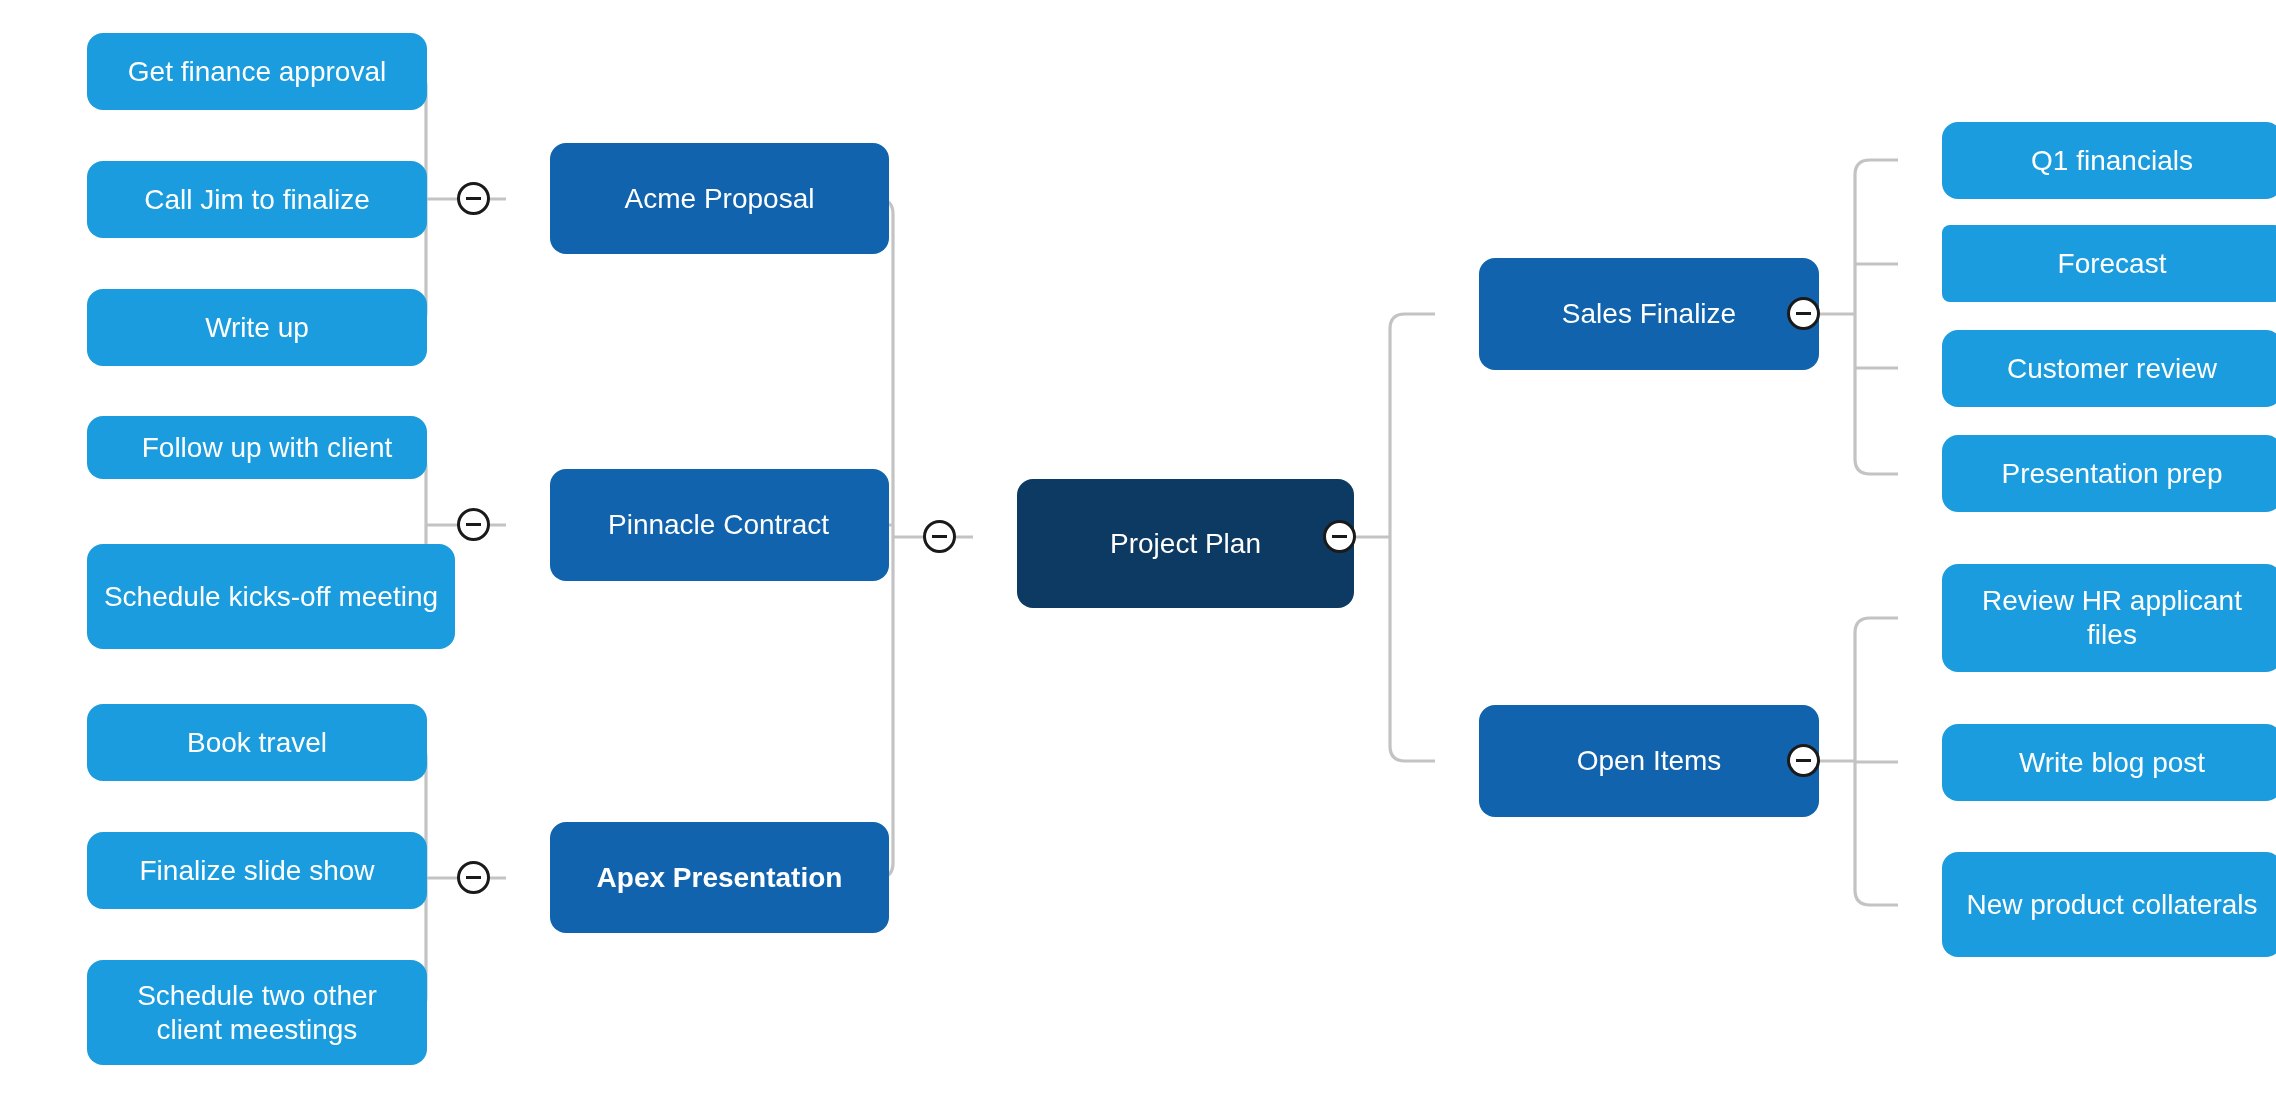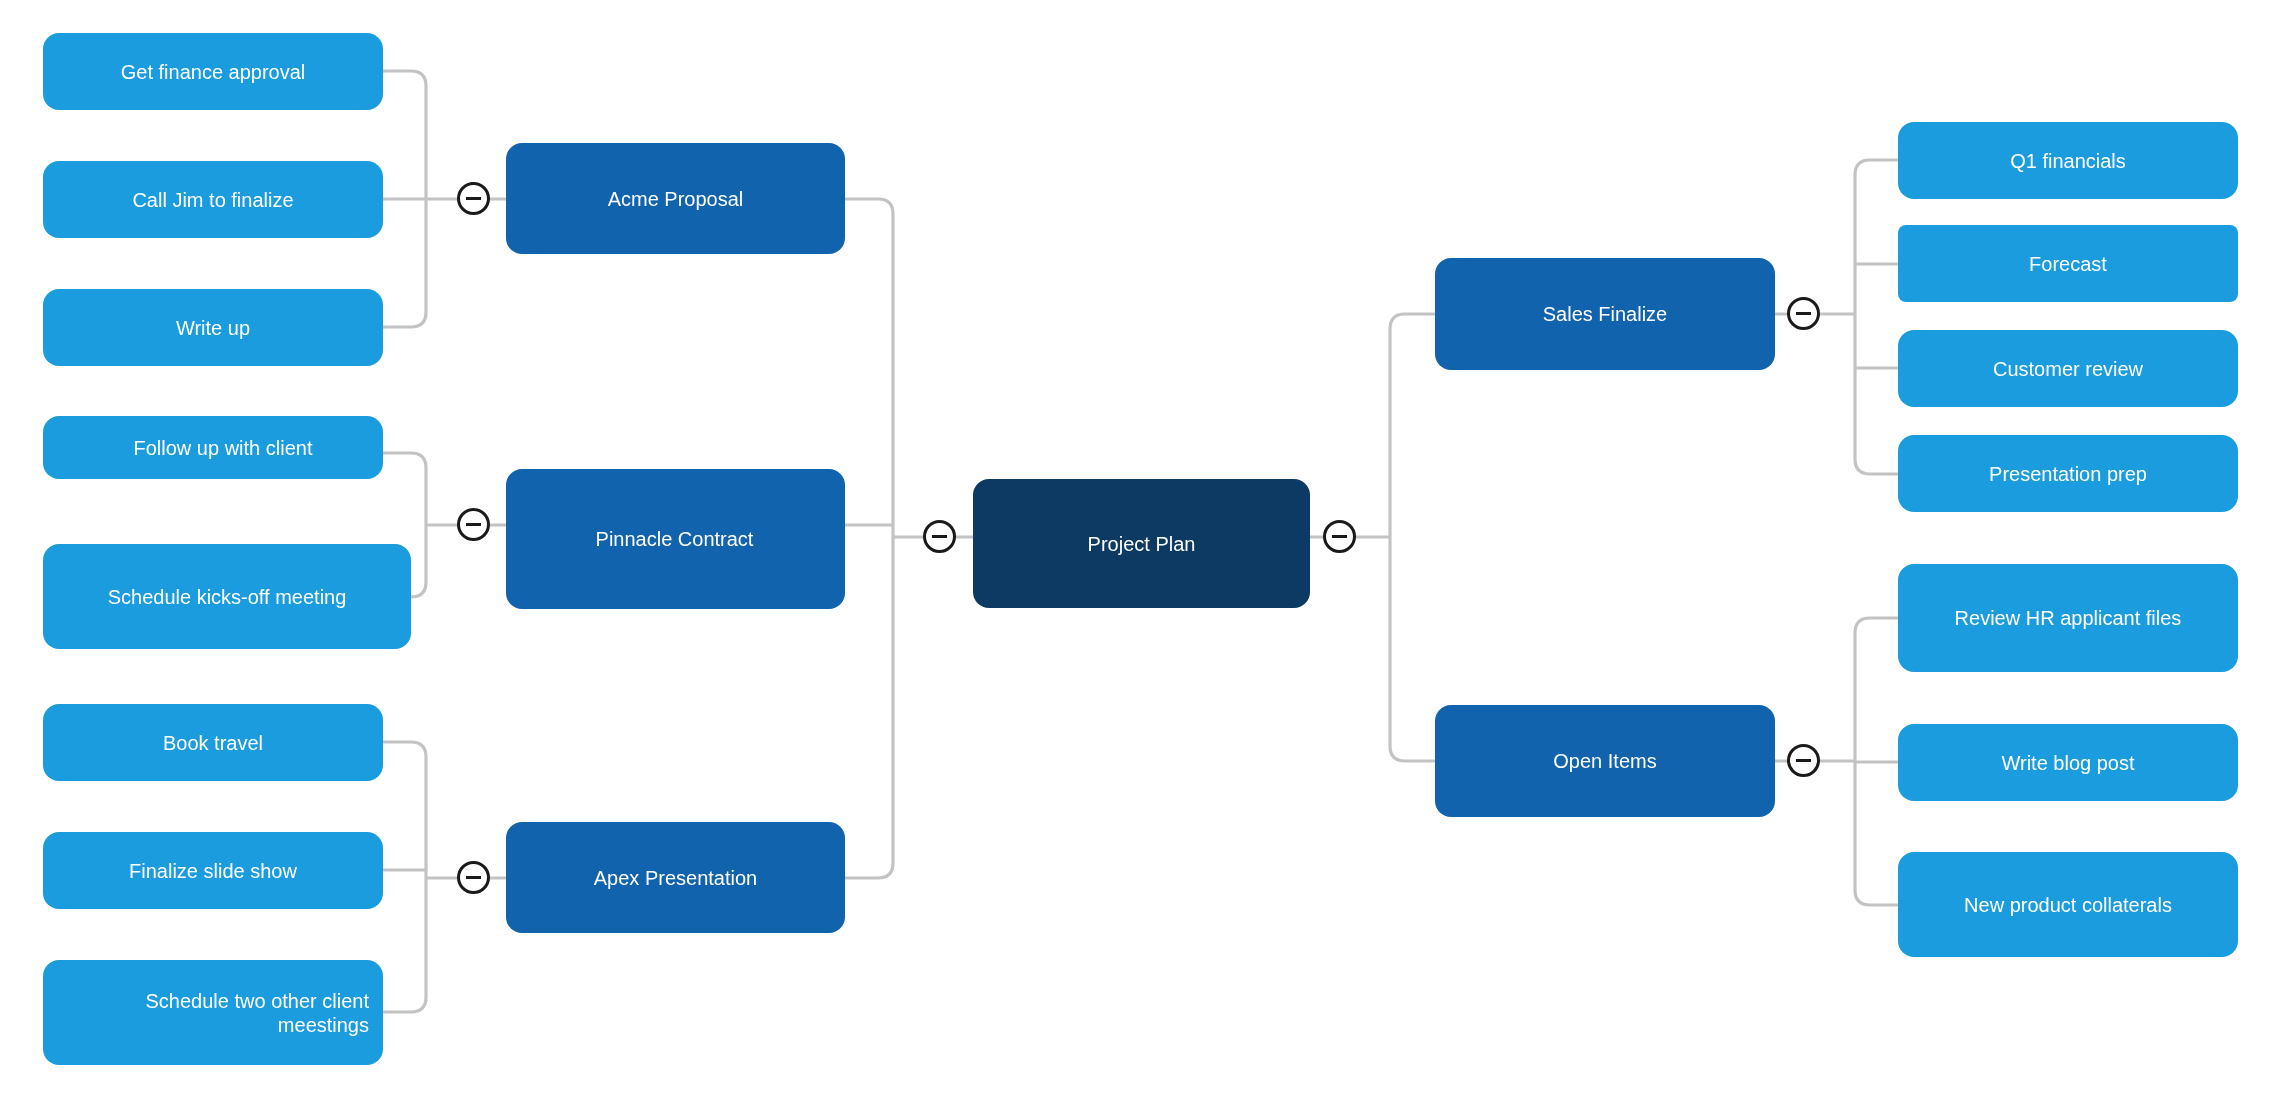--- a/index.html
+++ b/index.html
@@ -19,28 +19,29 @@
   #connector-layer path {
     stroke: var(--connector, #C3C3C3);
     stroke-width: 3.2;
     fill: none;
   }
   .node {
     position: absolute;
     box-sizing: border-box;
     border-radius: 16px;
     color: var(--text, #ffffff);
-    font-size: 20px;
+    font-size: 28px;
     line-height: 1.2;
     display: flex;
     align-items: center;
     justify-content: center;
-    text-align: right;
+    text-align: center;
     padding: 4px 14px;
     cursor: default;
+    margin-left: 44px;
   }
   .leaf   { background: var(--leaf, #1A9CDE); }
   .branch { background: var(--branch, #1063AC); }
   .root   { background: var(--root, #0D3A63); }
   .toggle {
     position: absolute;
     width: 27px;
     height: 27px;
     background: #ffffff;
     border: 3.5px solid var(--toggle, #1A1A1A);
@@ -93,22 +94,22 @@
   <div class="node leaf" style="left:43px; top:33px;  width:340px; height:77px;">Get finance approval</div>
   <div class="node leaf" style="left:43px; top:161px; width:340px; height:77px;">Call Jim to finalize</div>
   <div class="node leaf" style="left:43px; top:289px; width:340px; height:77px;">Write up</div>
   <div class="node leaf" style="left:43px; top:416px; width:340px; height:63px;padding-left:34px;">Follow up with client</div>
   <div class="node leaf" style="left:43px; top:544px; width:368px; height:105px;">Schedule kicks-off meeting</div>
   <div class="node leaf" style="left:43px; top:704px; width:340px; height:77px;">Book travel</div>
   <div class="node leaf" style="left:43px; top:832px; width:340px; height:77px;">Finalize slide show</div>
   <div class="node leaf" style="left:43px; top:960px; width:340px; height:105px;">Schedule two other client meestings</div>
 
   <div class="node branch" style="left:506px; top:143px; width:339px; height:111px;border-radius:16px;">Acme Proposal</div>
-  <div class="node branch" style="left:506px; top:469px; width:339px; height:140px;padding-left:12px;">Pinnacle Contract</div>
-  <div class="node branch" style="left:506px; top:822px; width:339px; height:111px;">Apex Presentation</div>
+  <div class="node branch" style="left:506px; top:469px; width:339px; height:112px;padding-left:12px;">Pinnacle Contract</div>
+  <div class="node branch" style="left:506px; top:822px; width:339px; height:111px;font-weight:bold;">Apex Presentation</div>
 
   <div class="node root" style="left:973px; top:479px; width:337px; height:129px;">Project Plan</div>
 
   <div class="node branch" style="left:1435px; top:258px; width:340px; height:112px;">Sales Finalize</div>
   <div class="node branch" style="left:1435px; top:705px; width:340px; height:112px;">Open Items</div>
 
   <div class="node leaf" style="left:1898px; top:122px; width:340px; height:77px;">Q1 financials</div>
   <div class="node leaf" style="left:1898px; top:225px; width:340px; height:77px;border-radius:8px;">Forecast</div>
   <div class="node leaf" style="left:1898px; top:330px; width:340px; height:77px;">Customer review</div>
   <div class="node leaf" style="left:1898px; top:435px; width:340px; height:77px;">Presentation prep</div>

